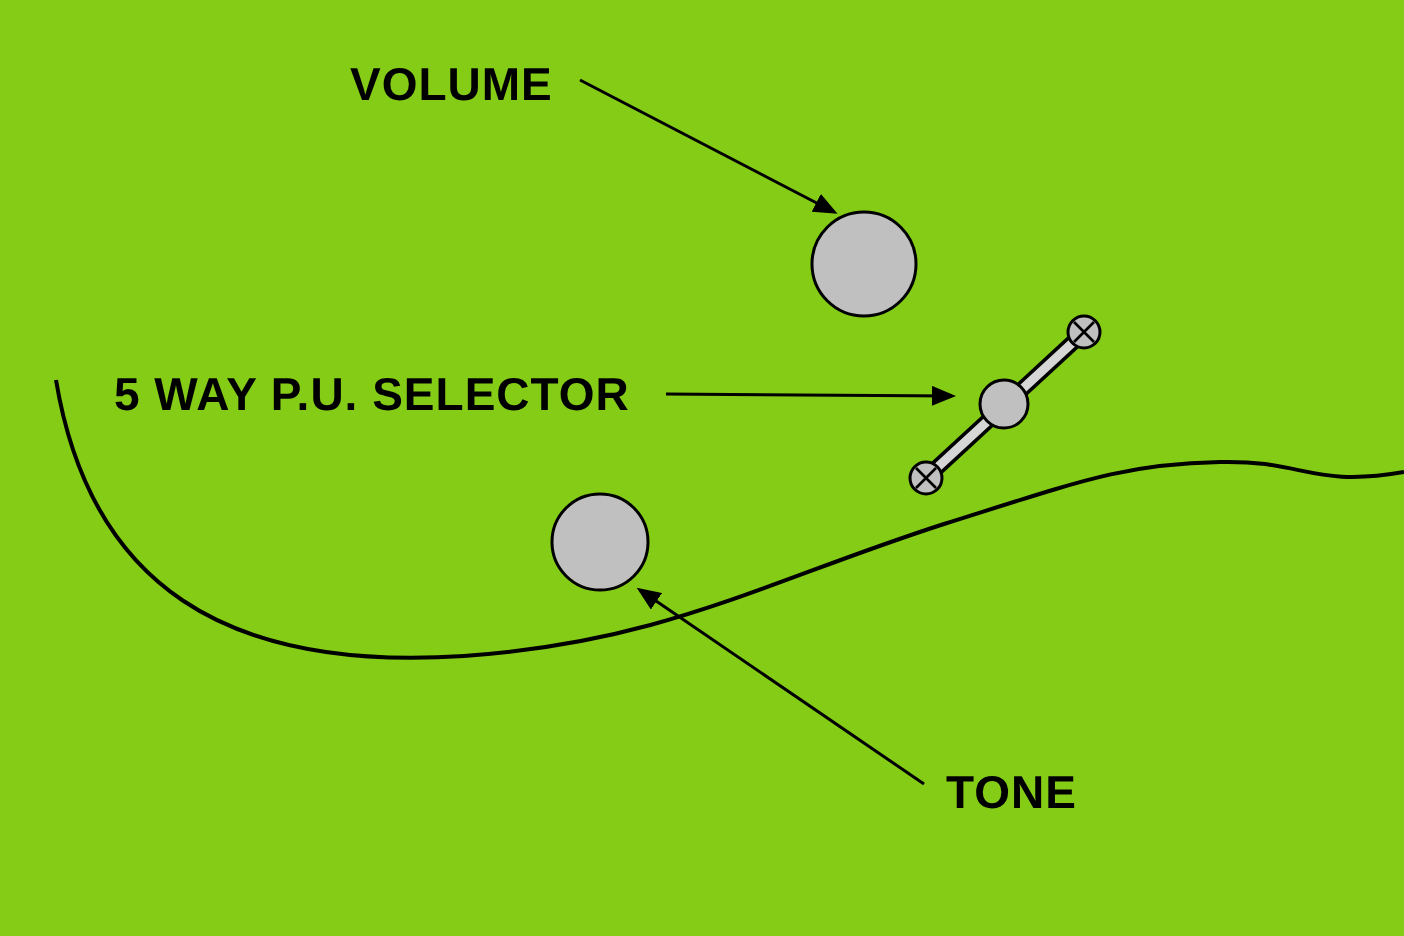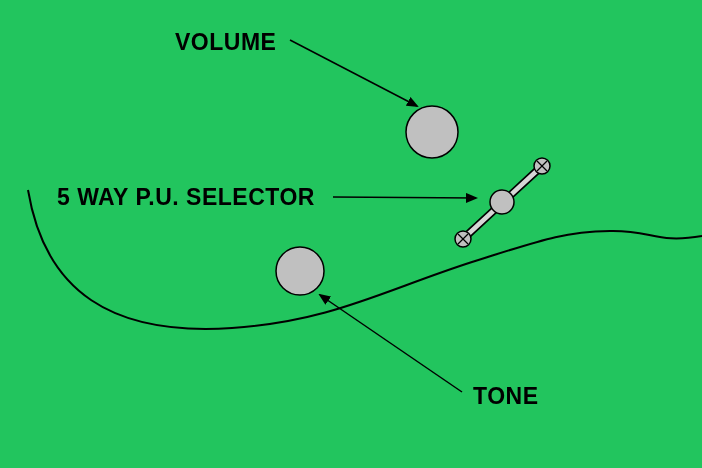--- a/index.html
+++ b/index.html
@@ -4,21 +4,21 @@
 <style>
   html, body {
     margin: 0;
     padding: 0;
     background: #ffffff;
   }
   .stage {
     position: relative;
     width: 702px;
     height: 468px;
-    background: #22c55e;
+    background: #84cc16;
     overflow: hidden;
     font-family: "Liberation Sans", sans-serif;
   }
   svg { display: block; }
   .diagram-label {
     font-family: "Liberation Sans", sans-serif;
     font-weight: bold;
     font-size: 23px;
     fill: #000000;
     letter-spacing: 0.5px;

